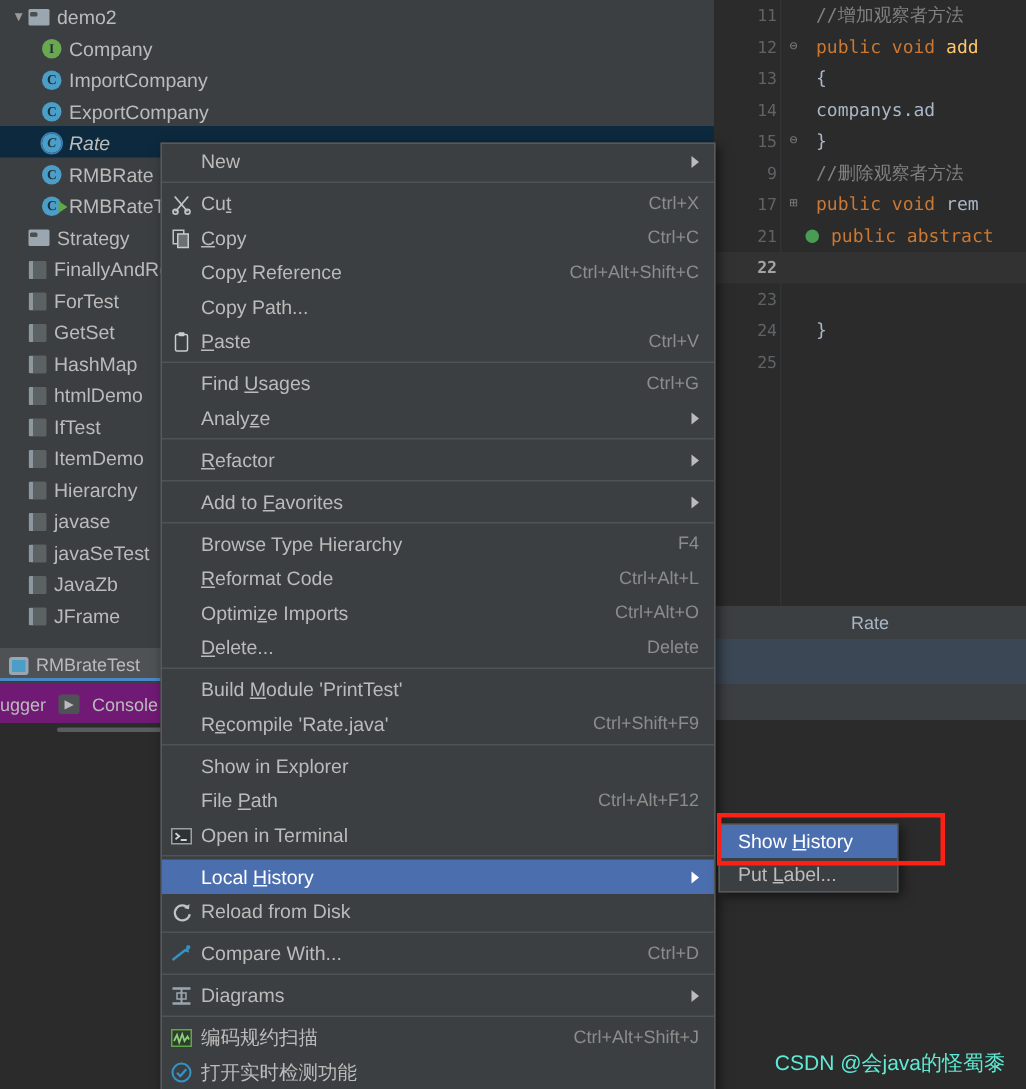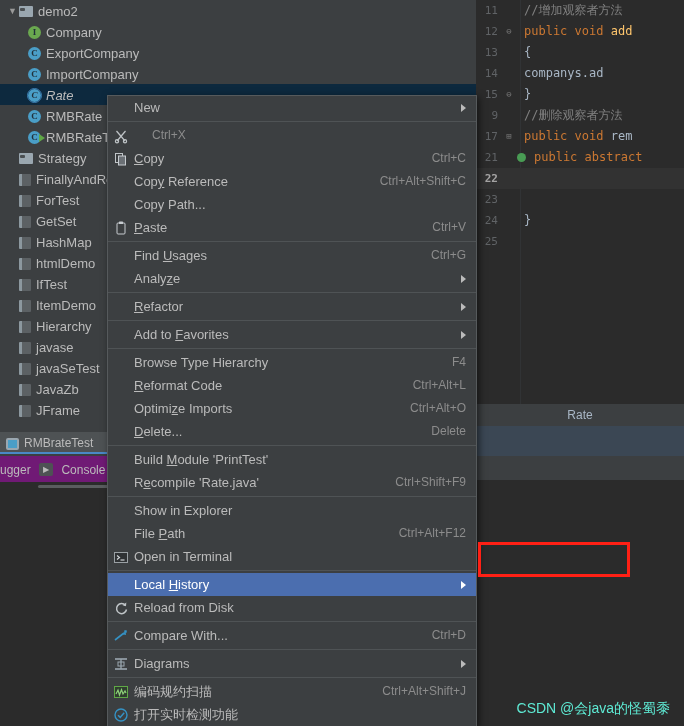--- a/index.html
+++ b/index.html
@@ -53,21 +53,21 @@
     border-left: 3px solid #8c989f;
   }
   .ic-rate-sel { outline: 1px solid #3d7fb5; }
 
   
   #editor {
     position: absolute; left: 476px; top: 0; width: 208px; height: 404px;
     background: #2b2b2b;
     font-family: "DejaVu Sans Mono", monospace; font-size: 12px;
   }
-  .code-line { position: relative; height: 21px; line-height: 21px; white-space: nowrap; }
+  .code-line { position: relative; height: 21px; line-height: 21px; white-space: nowrap; padding-left: 20px; }
   .code-line.cur { background: #323232; }
   .gutter {
     display: inline-block; width: 26px; text-align: right; padding-right: 4px;
     color: #606366; font-size: 11px; vertical-align: top;
   }
   .code-line.cur .gutter { color: #a4a3a3; font-weight: bold; }
   .fold {
     display: inline-block; width: 14px; text-align: center; color: #7a7a7a;
     font-size: 9px; vertical-align: top;
   }
@@ -204,22 +204,22 @@
   </div>
   <div id="editor-lower"></div>
   <div id="rate-tab">Rate</div>
   <div id="rate-strip"></div>
   <div id="rate-strip2"></div>
   <div id="dark-band"></div>
 
   <div id="project-tree">
       <div class="tree-row" style="padding-left: 6px;"><span class="arrow">▼</span><span class="ic ic-folder"></span><span class="lbl">demo2</span></div>
       <div class="tree-row" style="padding-left: 28px;"><span class="ic ic-circle ic-i">I</span><span class="lbl">Company</span></div>
+      <div class="tree-row" style="padding-left: 28px;"><span class="ic ic-circle ic-c">C</span><span class="lbl">ImportCompany</span></div>
       <div class="tree-row" style="padding-left: 28px;"><span class="ic ic-circle ic-c">C</span><span class="lbl">ExportCompany</span></div>
-      <div class="tree-row" style="padding-left: 28px;"><span class="ic ic-circle ic-c">C</span><span class="lbl">ImportCompany</span></div>
       <div class="tree-row selected" style="padding-left: 28px;"><span class="ic ic-circle ic-c ic-rate-sel">C</span><span class="lbl">Rate</span></div>
       <div class="tree-row" style="padding-left: 28px;"><span class="ic ic-circle ic-c">C</span><span class="lbl">RMBRate</span></div>
       <div class="tree-row" style="padding-left: 28px;"><span class="ic ic-circle ic-c run">C</span><span class="lbl">RMBRateTest</span></div>
       <div class="tree-row" style="padding-left: 6px;"><span class="arrow"></span><span class="ic ic-folder"></span><span class="lbl">Strategy</span></div>
       <div class="tree-row" style="padding-left: 6px;"><span class="arrow"></span><span class="ic ic-module"></span><span class="lbl">FinallyAndReturn</span></div>
       <div class="tree-row" style="padding-left: 6px;"><span class="arrow"></span><span class="ic ic-module"></span><span class="lbl">ForTest</span></div>
       <div class="tree-row" style="padding-left: 6px;"><span class="arrow"></span><span class="ic ic-module"></span><span class="lbl">GetSet</span></div>
       <div class="tree-row" style="padding-left: 6px;"><span class="arrow"></span><span class="ic ic-module"></span><span class="lbl">HashMap</span></div>
       <div class="tree-row" style="padding-left: 6px;"><span class="arrow"></span><span class="ic ic-module"></span><span class="lbl">htmlDemo</span></div>
       <div class="tree-row" style="padding-left: 6px;"><span class="arrow"></span><span class="ic ic-module"></span><span class="lbl">IfTest</span></div>
@@ -252,20 +252,21 @@
         <span class="mico">
           <svg width="16" height="16" viewBox="0 0 16 16">
             <g stroke="#bfc4c7" stroke-width="1.2" fill="none">
               <line x1="3.5" y1="3" x2="12" y2="13"></line>
               <line x1="12.5" y1="3" x2="4" y2="13"></line>
               <circle cx="4" cy="13.2" r="1.6"></circle>
               <circle cx="12" cy="13.2" r="1.6"></circle>
             </g>
           </svg>
         </span>
+        <span class="mlabel">Cu<u>t</u></span>
         <span class="maccel">Ctrl+X</span>
       </div>
       <div class="mi">
         <span class="mico">
           <svg width="16" height="16" viewBox="0 0 16 16">
             <rect x="2.5" y="2.5" width="7" height="9" fill="none" stroke="#bfc4c7"></rect>
             <rect x="5.5" y="5" width="7" height="9" fill="#6b7075" stroke="#c7ccd0"></rect>
           </svg>
         </span>
         <span class="mlabel"><u>C</u>opy</span>
@@ -405,16 +406,24 @@
         <span class="mico">
           <svg width="16" height="16" viewBox="0 0 16 16">
             <circle cx="8" cy="8" r="6" fill="none" stroke="#3592c4" stroke-width="1.4"></circle>
             <path d="M5 8.2 L7.2 10.4 L11.2 5.8" fill="none" stroke="#3592c4" stroke-width="1.5"></path>
           </svg>
         </span>
         <span class="mlabel">打开实时检测功能</span>
       </div>
     </div>
 
+  <div id="submenu">
+      <div class="mi sel">
+        <span class="mlabel">Show <u>H</u>istory</span>
+      </div>
+      <div class="mi">
+        <span class="mlabel">Put <u>L</u>abel...</span>
+      </div>
+    </div>
   <div id="red-box"></div>
 
   <div id="watermark">CSDN @会java的怪蜀黍</div>
 </div>
 
 </body></html>

